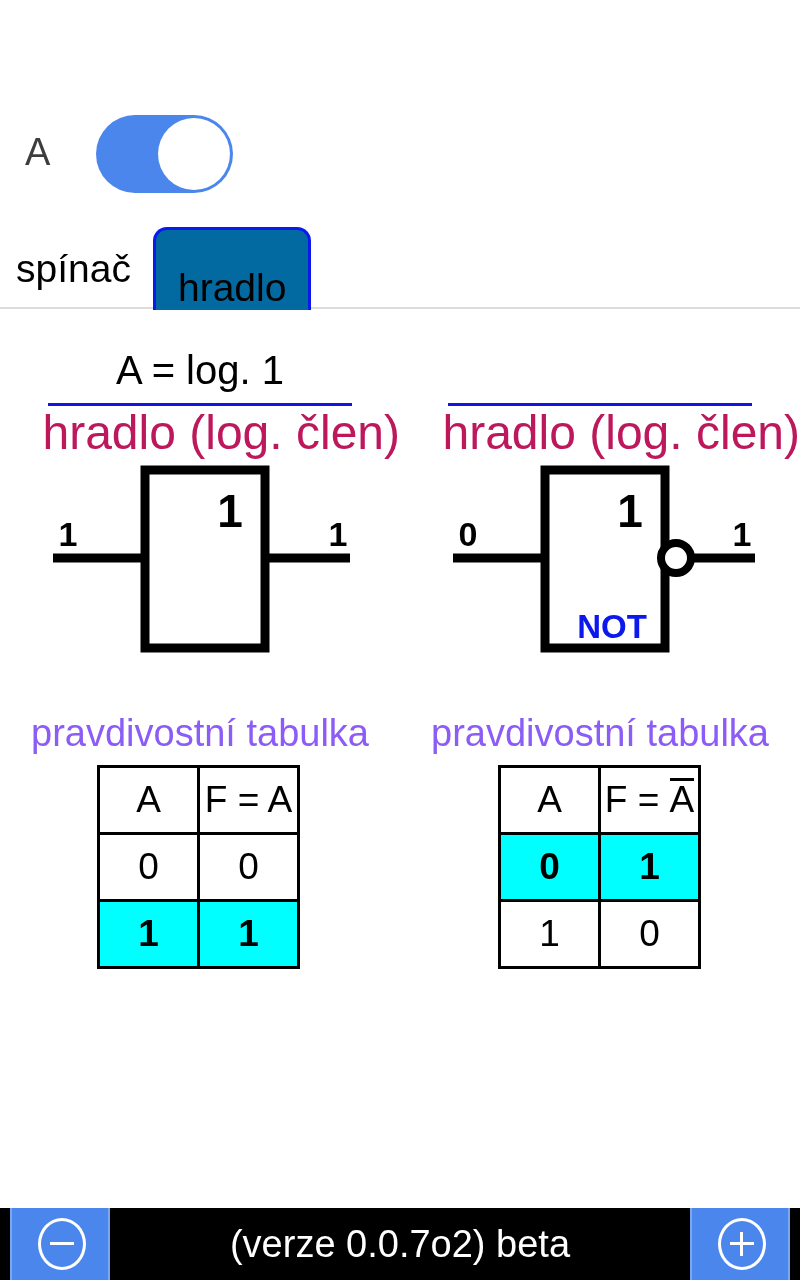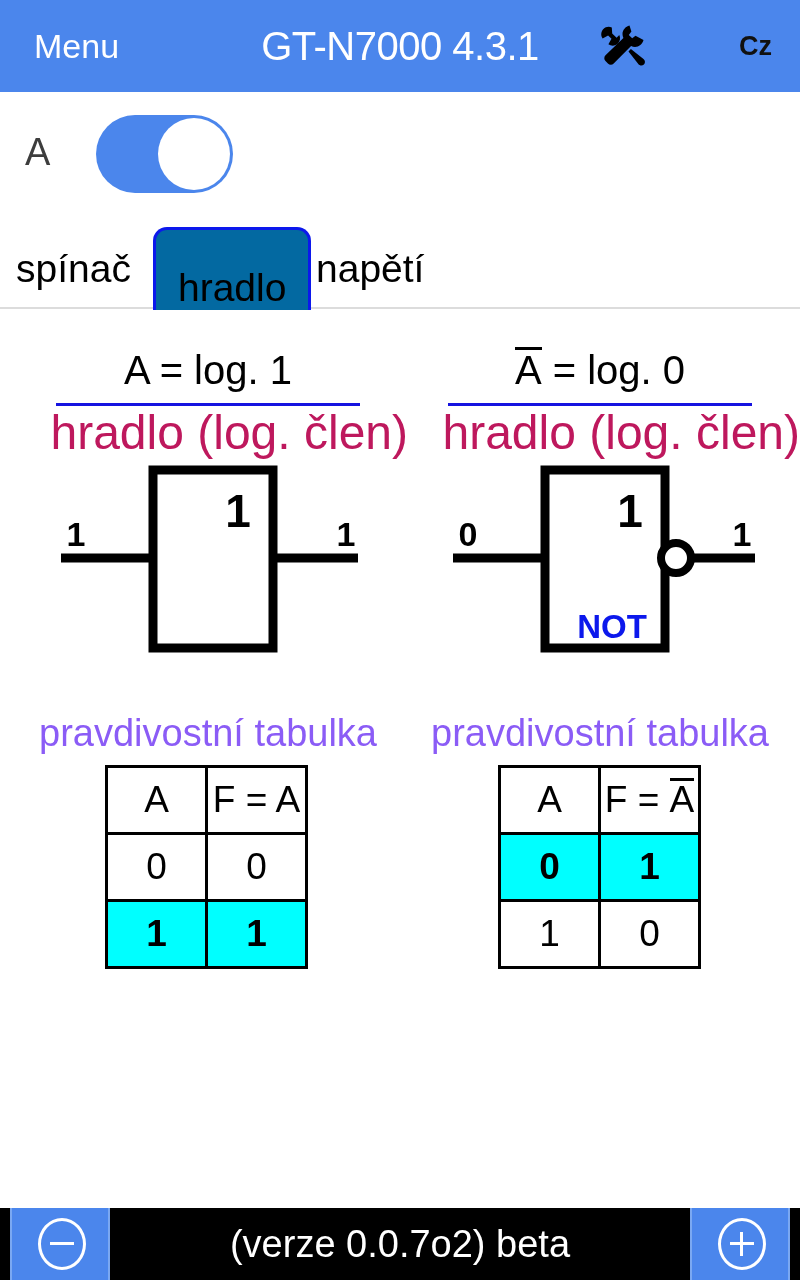--- a/index.html
+++ b/index.html
@@ -114,21 +114,21 @@
     border: 3px solid #0c18ec;
     border-bottom: none;
     border-radius: 14px 14px 0 0;
     background: #0369a1;
     z-index: 2;
   }
   .tab-2 { left: 316px; }
 
   
   .panel { position: absolute; top: 310px; width: 400px; height: 880px; }
-  .panel-left  { left: 8px; padding-left: 48px; }
+  .panel-left  { left: 0; padding-left: 48px; }
   .panel-right { left: 400px; }
 
   .eq-line {
     position: absolute;
     top: 36px; left: 0;
     width: 400px;
     text-align: center;
     font-size: 40px;
     color: #000000;
     line-height: 48px;
@@ -242,47 +242,32 @@
     font-size: 38px;
     color: #ffffff;
     line-height: 44px;
   }
 </style>
 </head>
 <body>
 
 <div id="app">
 
-  <div class="header">
-    <div class="header-menu">Menu</div>
-    <div class="header-title">GT-N7000 4.3.1</div>
-    <div class="header-tools">
-      <svg width="48" height="46" viewBox="0 0 48 46">
-        <g fill="#000000">
-          <path d="M31.5 1.5 C27.5 2.5 24.5 6 24.5 10 c0 1.4 .3 2.7 .9 3.9 L7.5 31.3 c-1.6 1.6 -1.6 4.2 0 5.8 l2.4 2.4 c1.6 1.6 4.2 1.6 5.8 0 L33.1 22.1 c1.2 .6 2.5 .9 3.9 .9 4 0 7.5 -3 8.5 -7 l-8 -4.3 -3.3 2.6 -3.4 -3.4 2.6 -3.3 z"></path>
-          <path d="M13.8 3.6 C11 2.2 7.6 2.8 5.4 5 2.8 7.6 2.6 11.6 4.6 14.5 l5.5 -3.1 3.4 3.4 -3.1 5.5 c2.9 2 6.9 1.8 9.5 -.8 2.2 -2.2 2.8 -5.6 1.4 -8.4 l-2.7 2.7 -4.4 -4.4 z"></path>
-          <path d="M30.5 27.5 l9.8 12.6 c1.4 1.8 4 2 5.6 .4 1.6 -1.6 1.4 -4.2 -.4 -5.6 L32.9 25.1 z"></path>
-        </g>
-      </svg>
-    </div>
-    <div class="header-lang">Cz</div>
-  </div>
 
   <div class="toggle-row">
     <div class="toggle-label">A</div>
     <div class="toggle-switch">
       <div class="toggle-knob"></div>
     </div>
   </div>
 
   <div class="tabs">
     <div class="tab-divider"></div>
     <div class="tab tab-0">spínač</div>
     <div class="tab tab-1">hradlo</div>
-    <div class="tab tab-2">napětí</div>
   </div>
 
   <div class="panel panel-left">
     <div class="eq-line">
       <span>A</span><span> = log. 1</span>
     </div>
     <div class="eq-rule"></div>
     <div class="eq-sub">hradlo (log. člen)</div>
 
     <div class="gate">
@@ -309,23 +294,20 @@
       </tr>
       <tr>
         <td class="hl">1</td>
         <td class="hl">1</td>
       </tr>
     </tbody>
       </table>
   </div>
 
   <div class="panel panel-right">
-    <div class="eq-line">
-      <span class="ovl">A</span><span> = log. 0</span>
-    </div>
     <div class="eq-rule"></div>
     <div class="eq-sub">hradlo (log. člen)</div>
 
     <div class="gate">
       <svg width="400" height="210" viewBox="0 0 400 210">
         <line x1="53" y1="98" x2="145" y2="98" stroke="#000" stroke-width="9"></line>
         <line x1="283" y1="98" x2="355" y2="98" stroke="#000" stroke-width="9"></line>
         <rect x="145" y="10" width="120" height="178" fill="#ffffff" stroke="#000" stroke-width="9"></rect>
         <circle cx="276" cy="98" r="15" fill="#ffffff" stroke="#000" stroke-width="8"></circle>
         <text x="230" y="67" font-family="Liberation Sans, sans-serif" font-size="46" font-weight="bold" text-anchor="middle" fill="#000">1</text>

